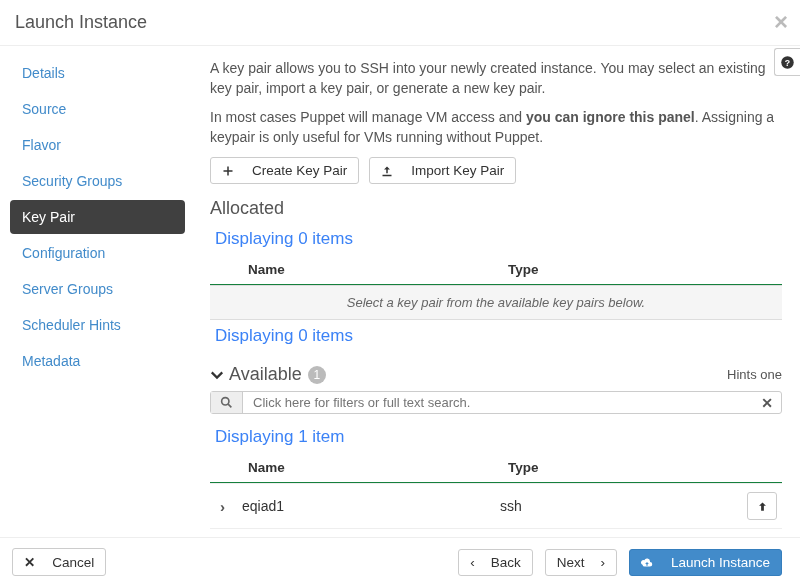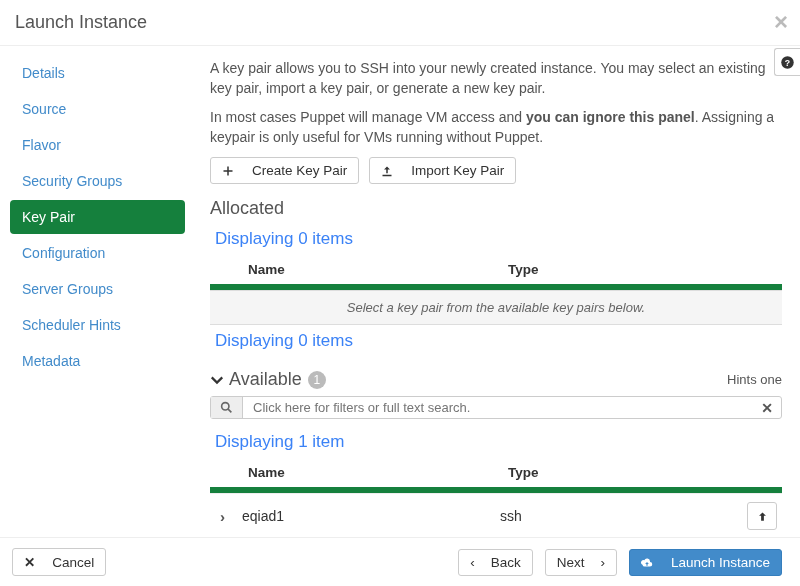--- a/index.html
+++ b/index.html
@@ -5,32 +5,32 @@
     * { box-sizing: border-box; margin: 0; padding: 0; }
     body { font-family: -apple-system, "Helvetica Neue", Arial, sans-serif; font-size: 14px; color: #333; background: #fff; width: 800px; height: 586px; overflow: hidden; position: relative; }
     .modal-header { padding: 12px 15px; border-bottom: 1px solid #eee; position: relative; }
     .modal-title { font-size: 18px; font-weight: 400; color: #555; }
     .close-x { position: absolute; right: 12px; top: 8px; font-size: 24px; color: #bbb; cursor: pointer; font-weight: bold; }
     .help-btn { position: absolute; right: 0; top: 48px; width: 26px; height: 28px; background: #fff; border: 1px solid #ccc; border-right: none; border-radius: 3px 0 0 3px; display: flex; align-items: center; justify-content: center; cursor: pointer; z-index: 5; }
     .help-btn svg { width: 15px; height: 15px; }
     .modal-body { display: flex; height: 492px; }
     .sidebar { width: 185px; padding: 10px 0 10px 10px; }
     .nav-item { padding: 9px 12px; color: #428bca; cursor: pointer; border-radius: 4px; margin-bottom: 2px; font-size: 14px; }
-    .nav-item.active { background: #15803d; color: #fff; }
+    .nav-item.active { background: #404040; color: #fff; }
     .content { flex: 1; padding: 12px 18px 0 25px; overflow-y: auto; }
     .content p { color: #555; line-height: 1.45; margin-bottom: 8px; }
     .content p b { font-weight: 600; }
     .btn-row { margin: 10px 0 14px; }
     .btn { display: inline-flex; align-items: center; padding: 5px 11px; border: 1px solid #ccc; background: #fff; border-radius: 3px; cursor: pointer; font-size: 13.5px; color: #333; margin-right: 6px; gap: 13px; }
     .btn svg, .btn-icon { width: 12px; height: 12px; margin-right: 5px; }
     h3.section { font-size: 18px; font-weight: 400; color: #555; margin-bottom: 4px; display: flex; align-items: center; }
     .badge-count { display: inline-flex; align-items: center; justify-content: center; min-width: 18px; height: 18px; border-radius: 9px; background: #bbb; color: #fff; font-size: 12px; margin-left: 6px; padding: 0 5px; }
     .select-one { float: right; font-size: 13px; color: #555; font-weight: 400; }
     .displaying { font-size: 17px; color: #3b82f6; padding: 6px 5px; }
-    .tbl-header { display: flex; padding: 7px 38px 7px 38px; font-weight: 600; font-size: 13.5px; color: #333; border-bottom: 6px solid #15803d; }
+    .tbl-header { display: flex; padding: 7px 38px 7px 38px; font-weight: 600; font-size: 13.5px; color: #333; border-bottom: 1px solid #15803d; }
     .col-name { flex: 0 0 260px; }
     .col-type { flex: 1; }
     .col-action { flex: 0 0 40px; }
     .empty-row { background: #f5f5f5; text-align: center; padding: 9px; font-style: italic; font-size: 13px; color: #666; border-bottom: 1px solid #ddd; border-top: 1px solid #ddd; }
     .chevron-down-h { margin-right: 5px; }
     .search-bar { display: flex; border: 1px solid #ccc; border-radius: 3px; margin: 6px 0 7px; height: 23px; align-items: center; }
     .search-icon-box { width: 32px; height: 100%; display: flex; align-items: center; justify-content: center; border-right: 1px solid #ccc; background: #eee; }
     .search-input { flex: 1; border: none; outline: none; padding: 0 10px; font-size: 13px; color: #555; height: 100%; }
     .search-clear { width: 28px; text-align: center; color: #555; cursor: pointer; font-weight: bold; }
     .data-row { display: flex; align-items: center; padding: 8px 5px 8px 10px; border-bottom: 1px solid #eee; border-top: 1px solid #eee; }

